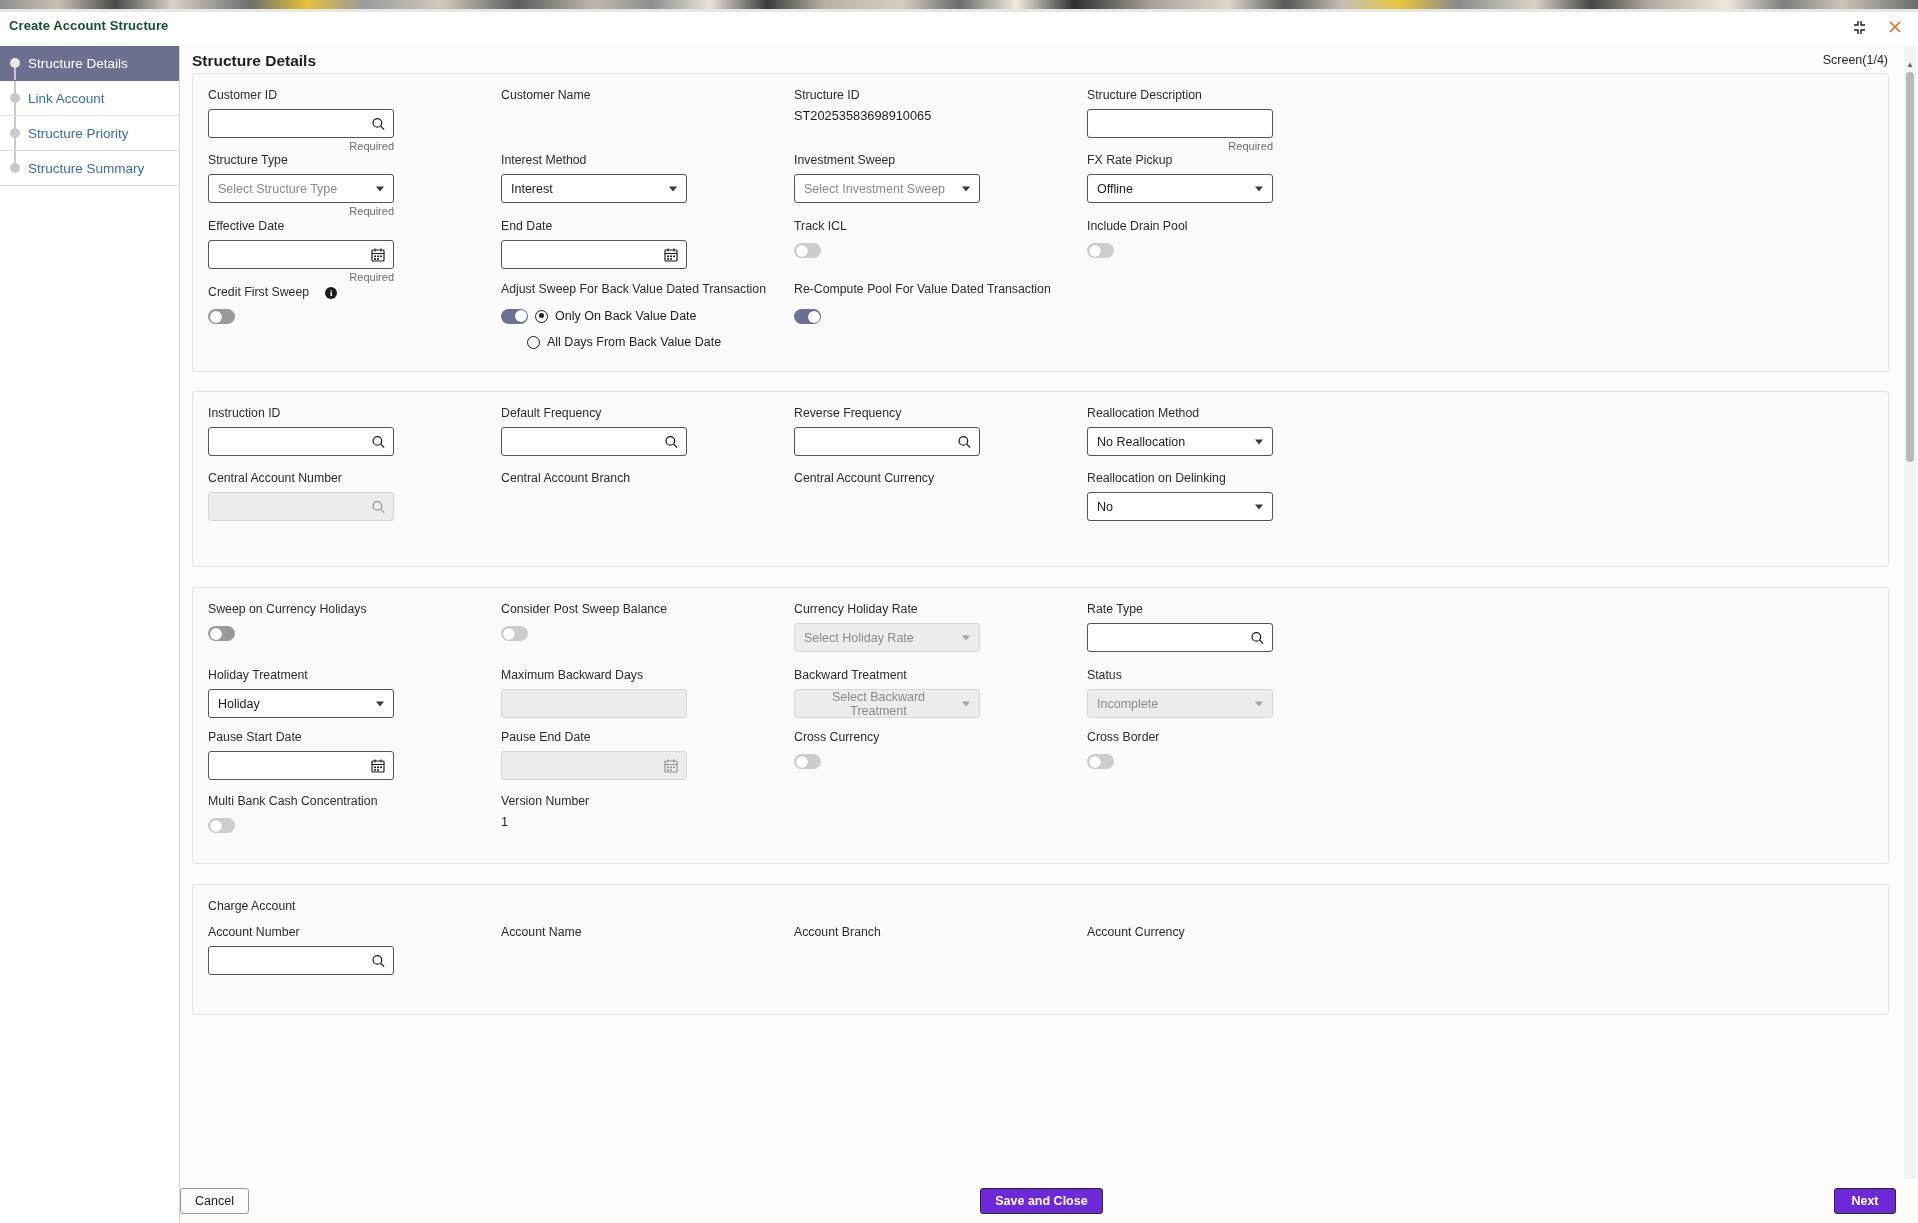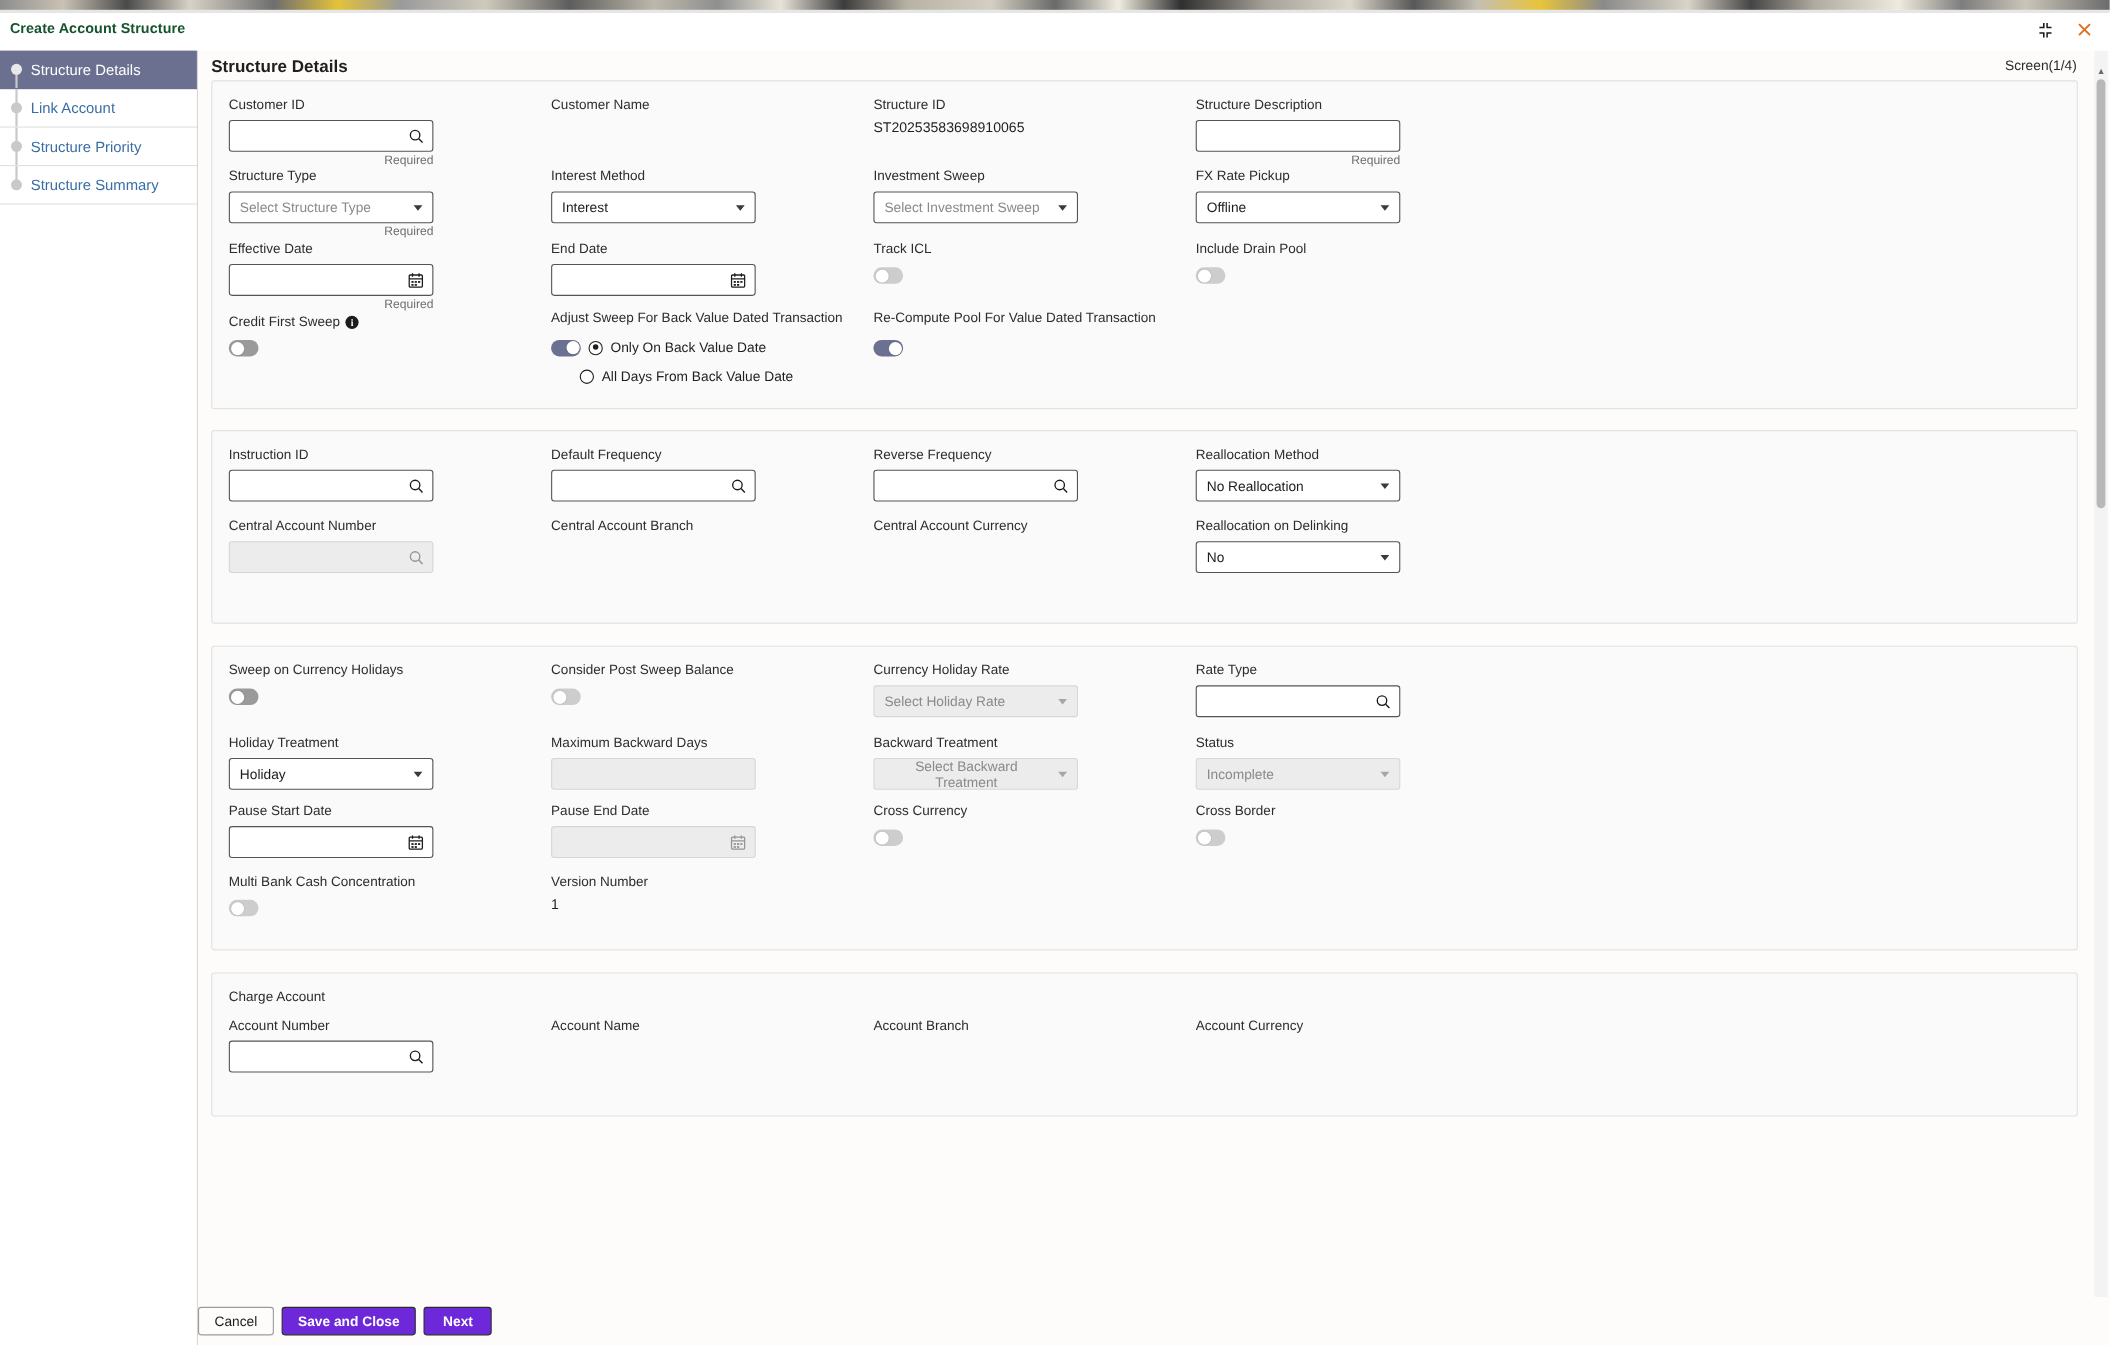--- a/index.html
+++ b/index.html
@@ -114,21 +114,21 @@
   .card.c2 { top: 345px; height: 176px; }
   .card.c3 { top: 541px; height: 277px; }
   .card.c4 { top: 838px; height: 131px; }
 
   
   .grid { position: relative; width: 100%; height: 100%; }
   .fld { position: absolute; width: 300px; }
   .col1 { left: 15px; }  .col2 { left: 308px; }
   .col3 { left: 601px; } .col4 { left: 894px; }
   .lbl-t { font-size: 12.3px; color: #2d2d2d; line-height: 15px; white-space: nowrap; }
-  .lbl-t.hinted { display: flex; align-items: center; gap: 5px; }
+  .lbl-t.hinted { display: flex; align-items: center; gap: 16px; }
 
   
   .info-i {
     width: 12px; height: 12px; border-radius: 50%; background: #1c1c1c;
     color: #fff; font-size: 9px; font-weight: bold; line-height: 12px;
     text-align: center; font-family: "Liberation Serif", serif; cursor: pointer;
   }
 
   
   .inp {
@@ -198,21 +198,21 @@
   .radio-row .rlbl { font-size: 12.5px; color: #1f1f1f; white-space: nowrap; }
   .radio-row.indent { padding-left: 26px; }
 
   
   .group-cap { position: absolute; left: 15px; top: 14px; font-size: 12.3px; color: #2d2d2d; }
 
   
   .footer {
     position: absolute; left: 180px; right: 0; bottom: 0; height: 44px;
     background: #fdfcfb; display: flex; align-items: center;
-    justify-content: flex-start; gap: 7px; padding-right: 22px;
+    justify-content: space-between; gap: 22px; padding-right: 22px;
   }
   .btn {
     height: 26px; min-width: 62px; padding: 0 14px; border-radius: 3px;
     font-size: 12.5px; display: flex; align-items: center; justify-content: center;
     cursor: pointer; font-family: "Liberation Sans", sans-serif;
   }
   .btn.ghost { background: #fdfcfb; border: 1px solid #9a9a9a; color: #1c1c1c; }
   .btn.dark { background: #6d28d9; border: 1px solid #2b2b2b; color: #fff; font-weight: bold; }
 </style>
 </head>

